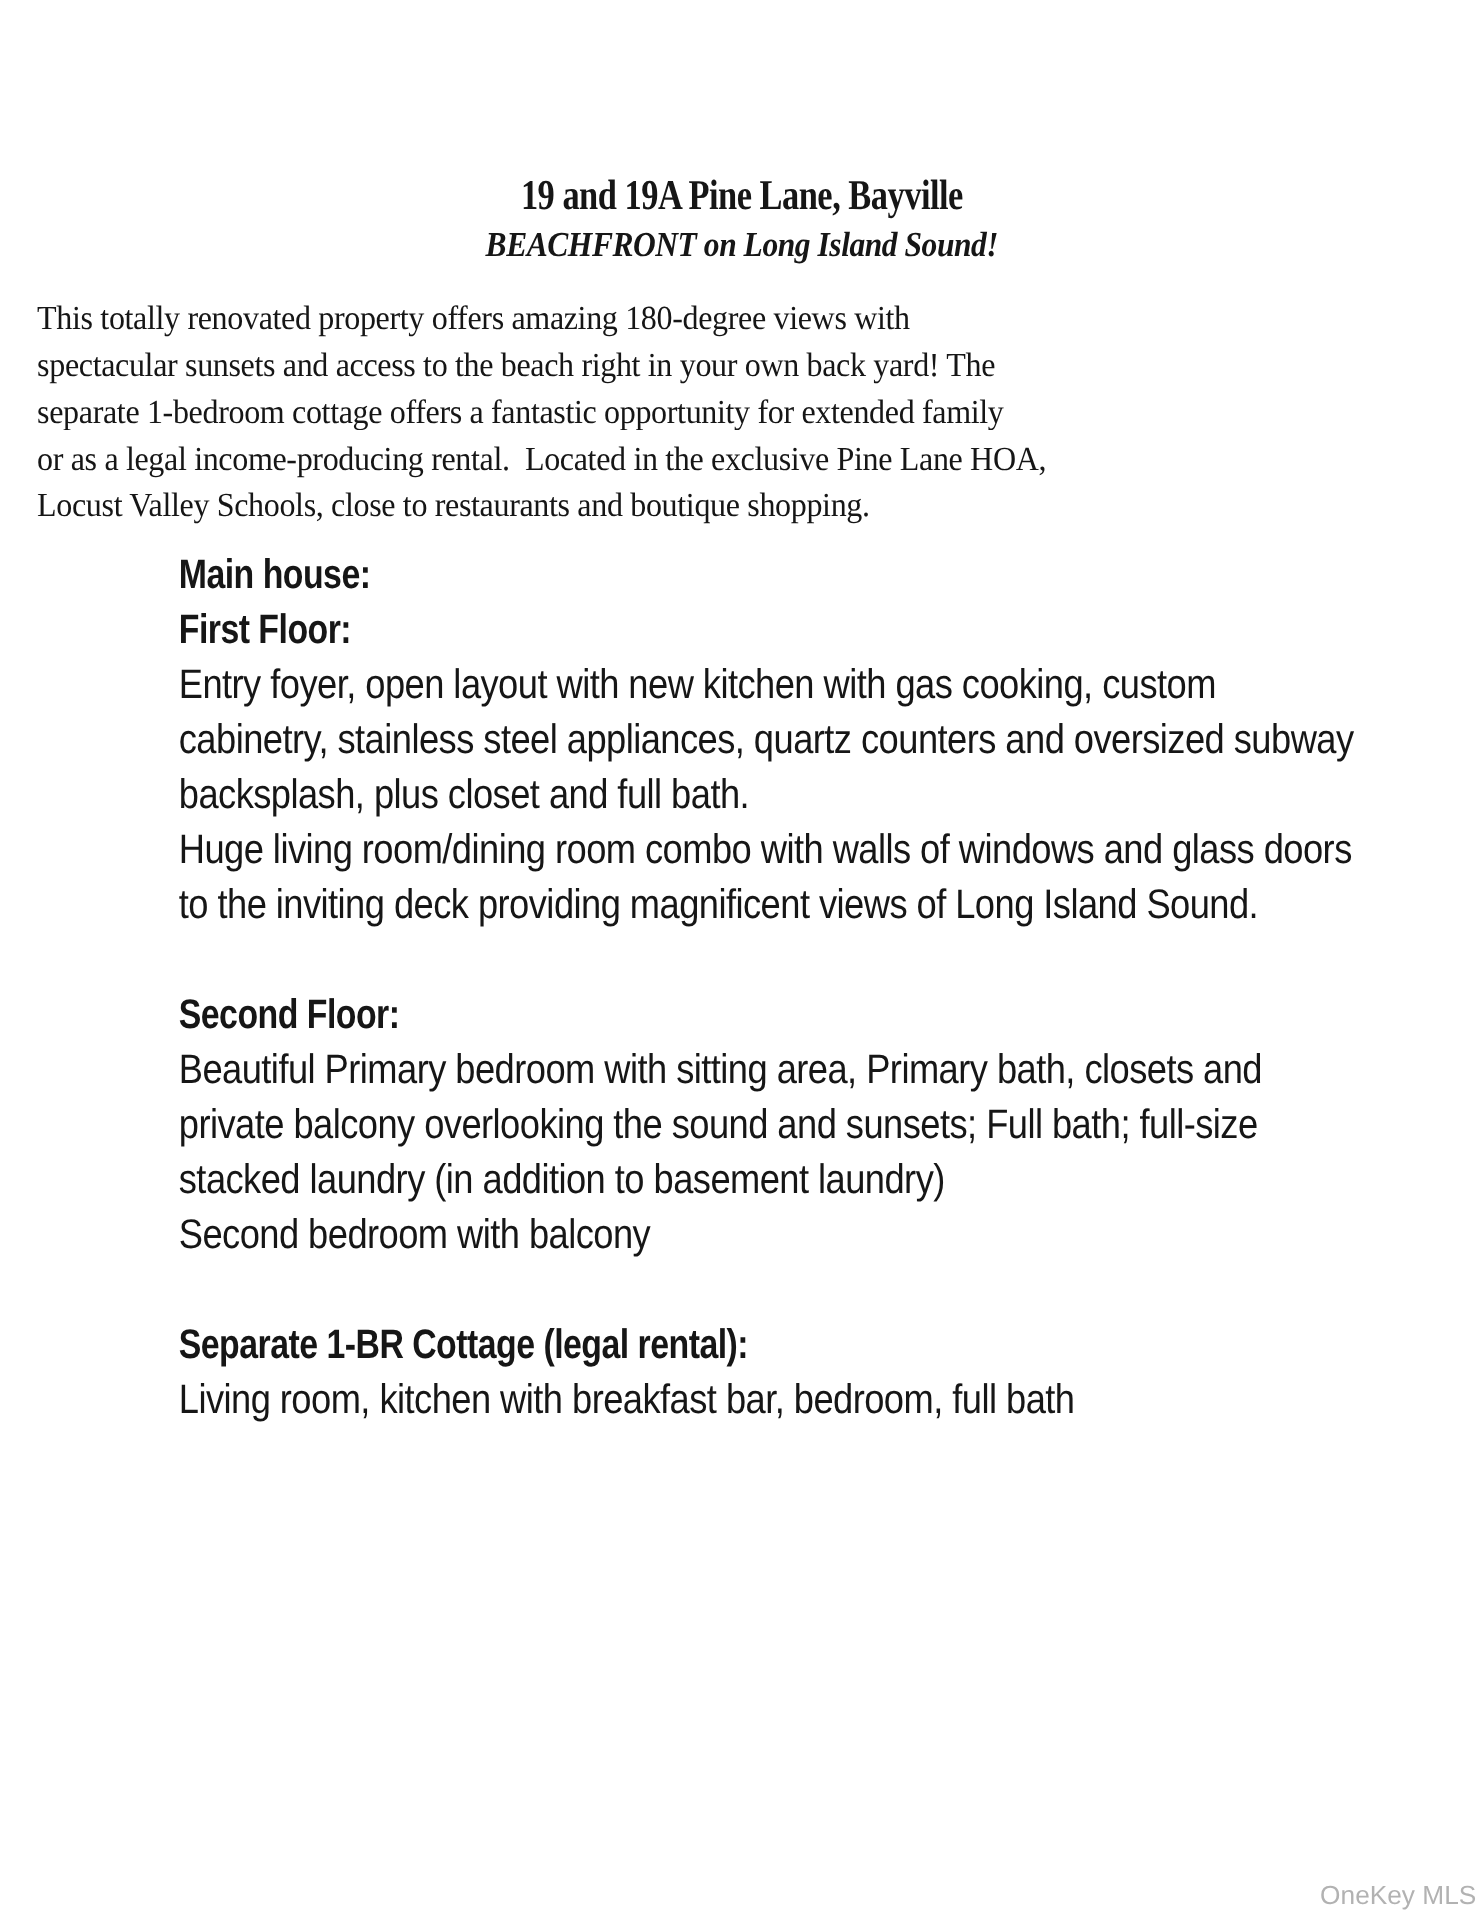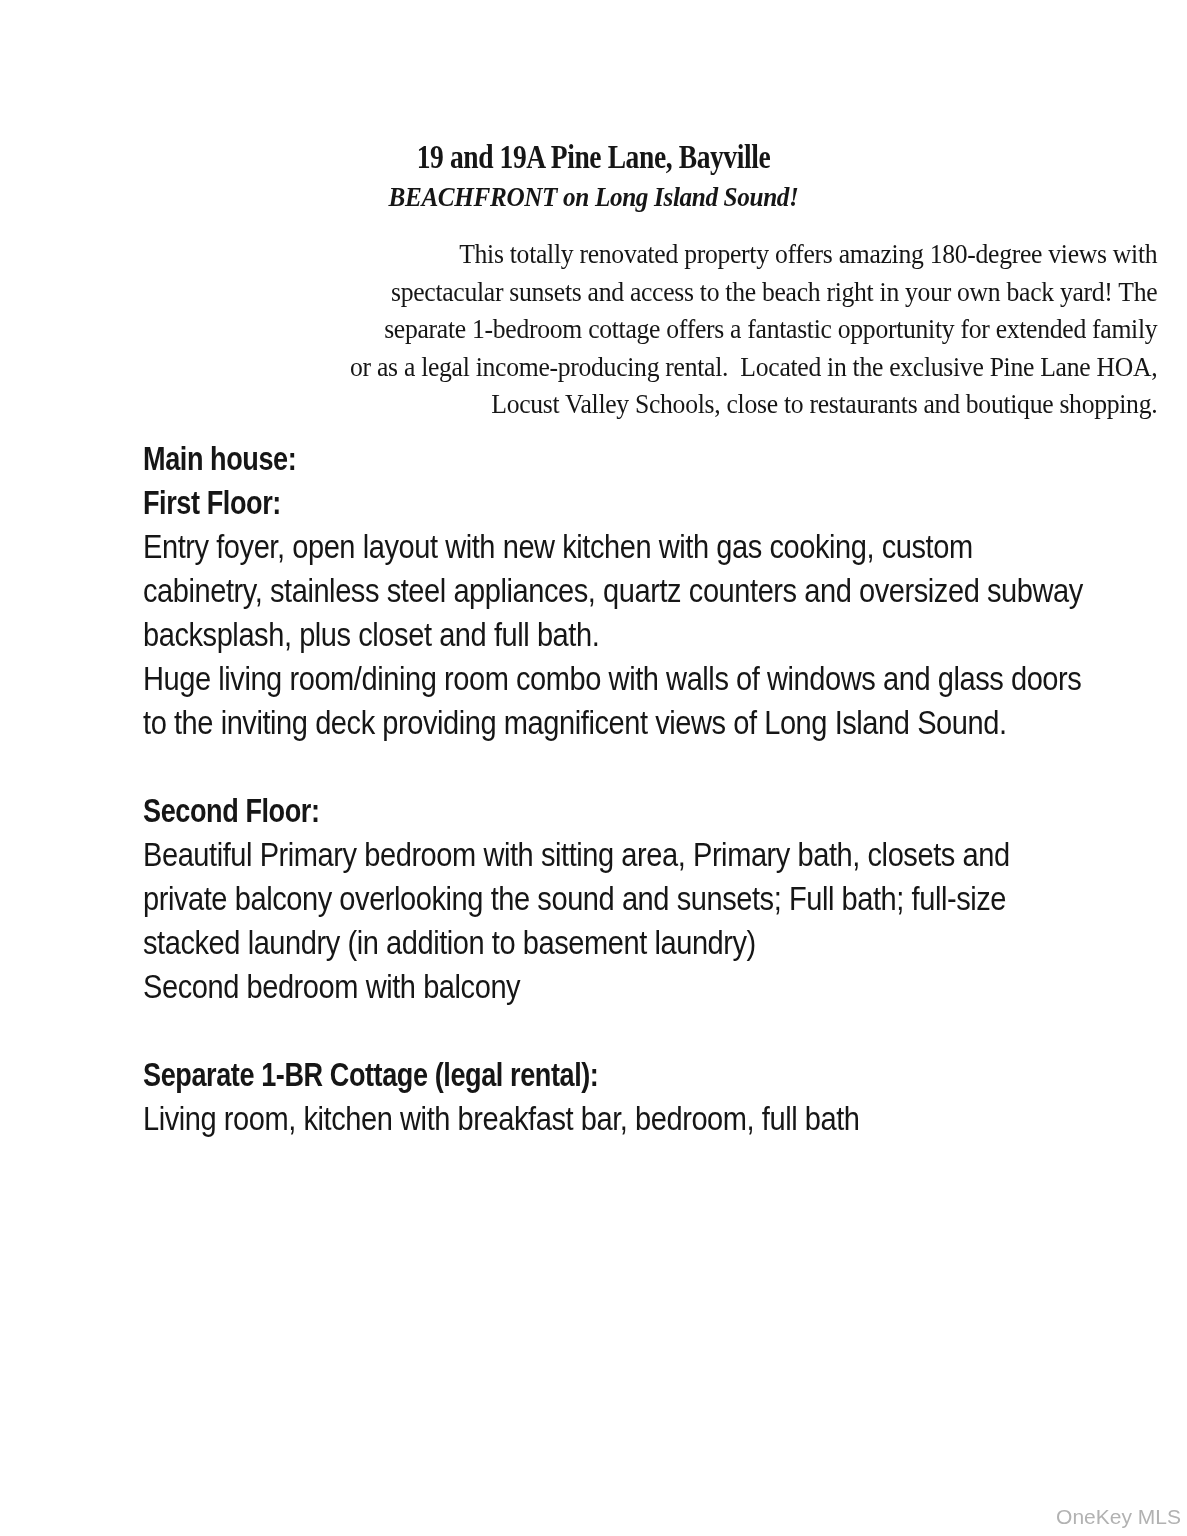--- a/index.html
+++ b/index.html
@@ -51,21 +51,21 @@
     transform-origin: 50% 50%;
   }
   .intro {
     position: absolute;
     top: 236px;
     left: 0;
     width: 1187px;
     font-family: "Liberation Serif", serif;
     font-size: 27px;
     line-height: 37.5px;
-    text-align: right;
+    text-align: left;
   }
   .intro-line {
     white-space: pre;
     letter-spacing: -0.3px;
     transform: scaleX(0.95);
     transform-origin: 50% 50%;
   }
 
   
   .doc-body {

